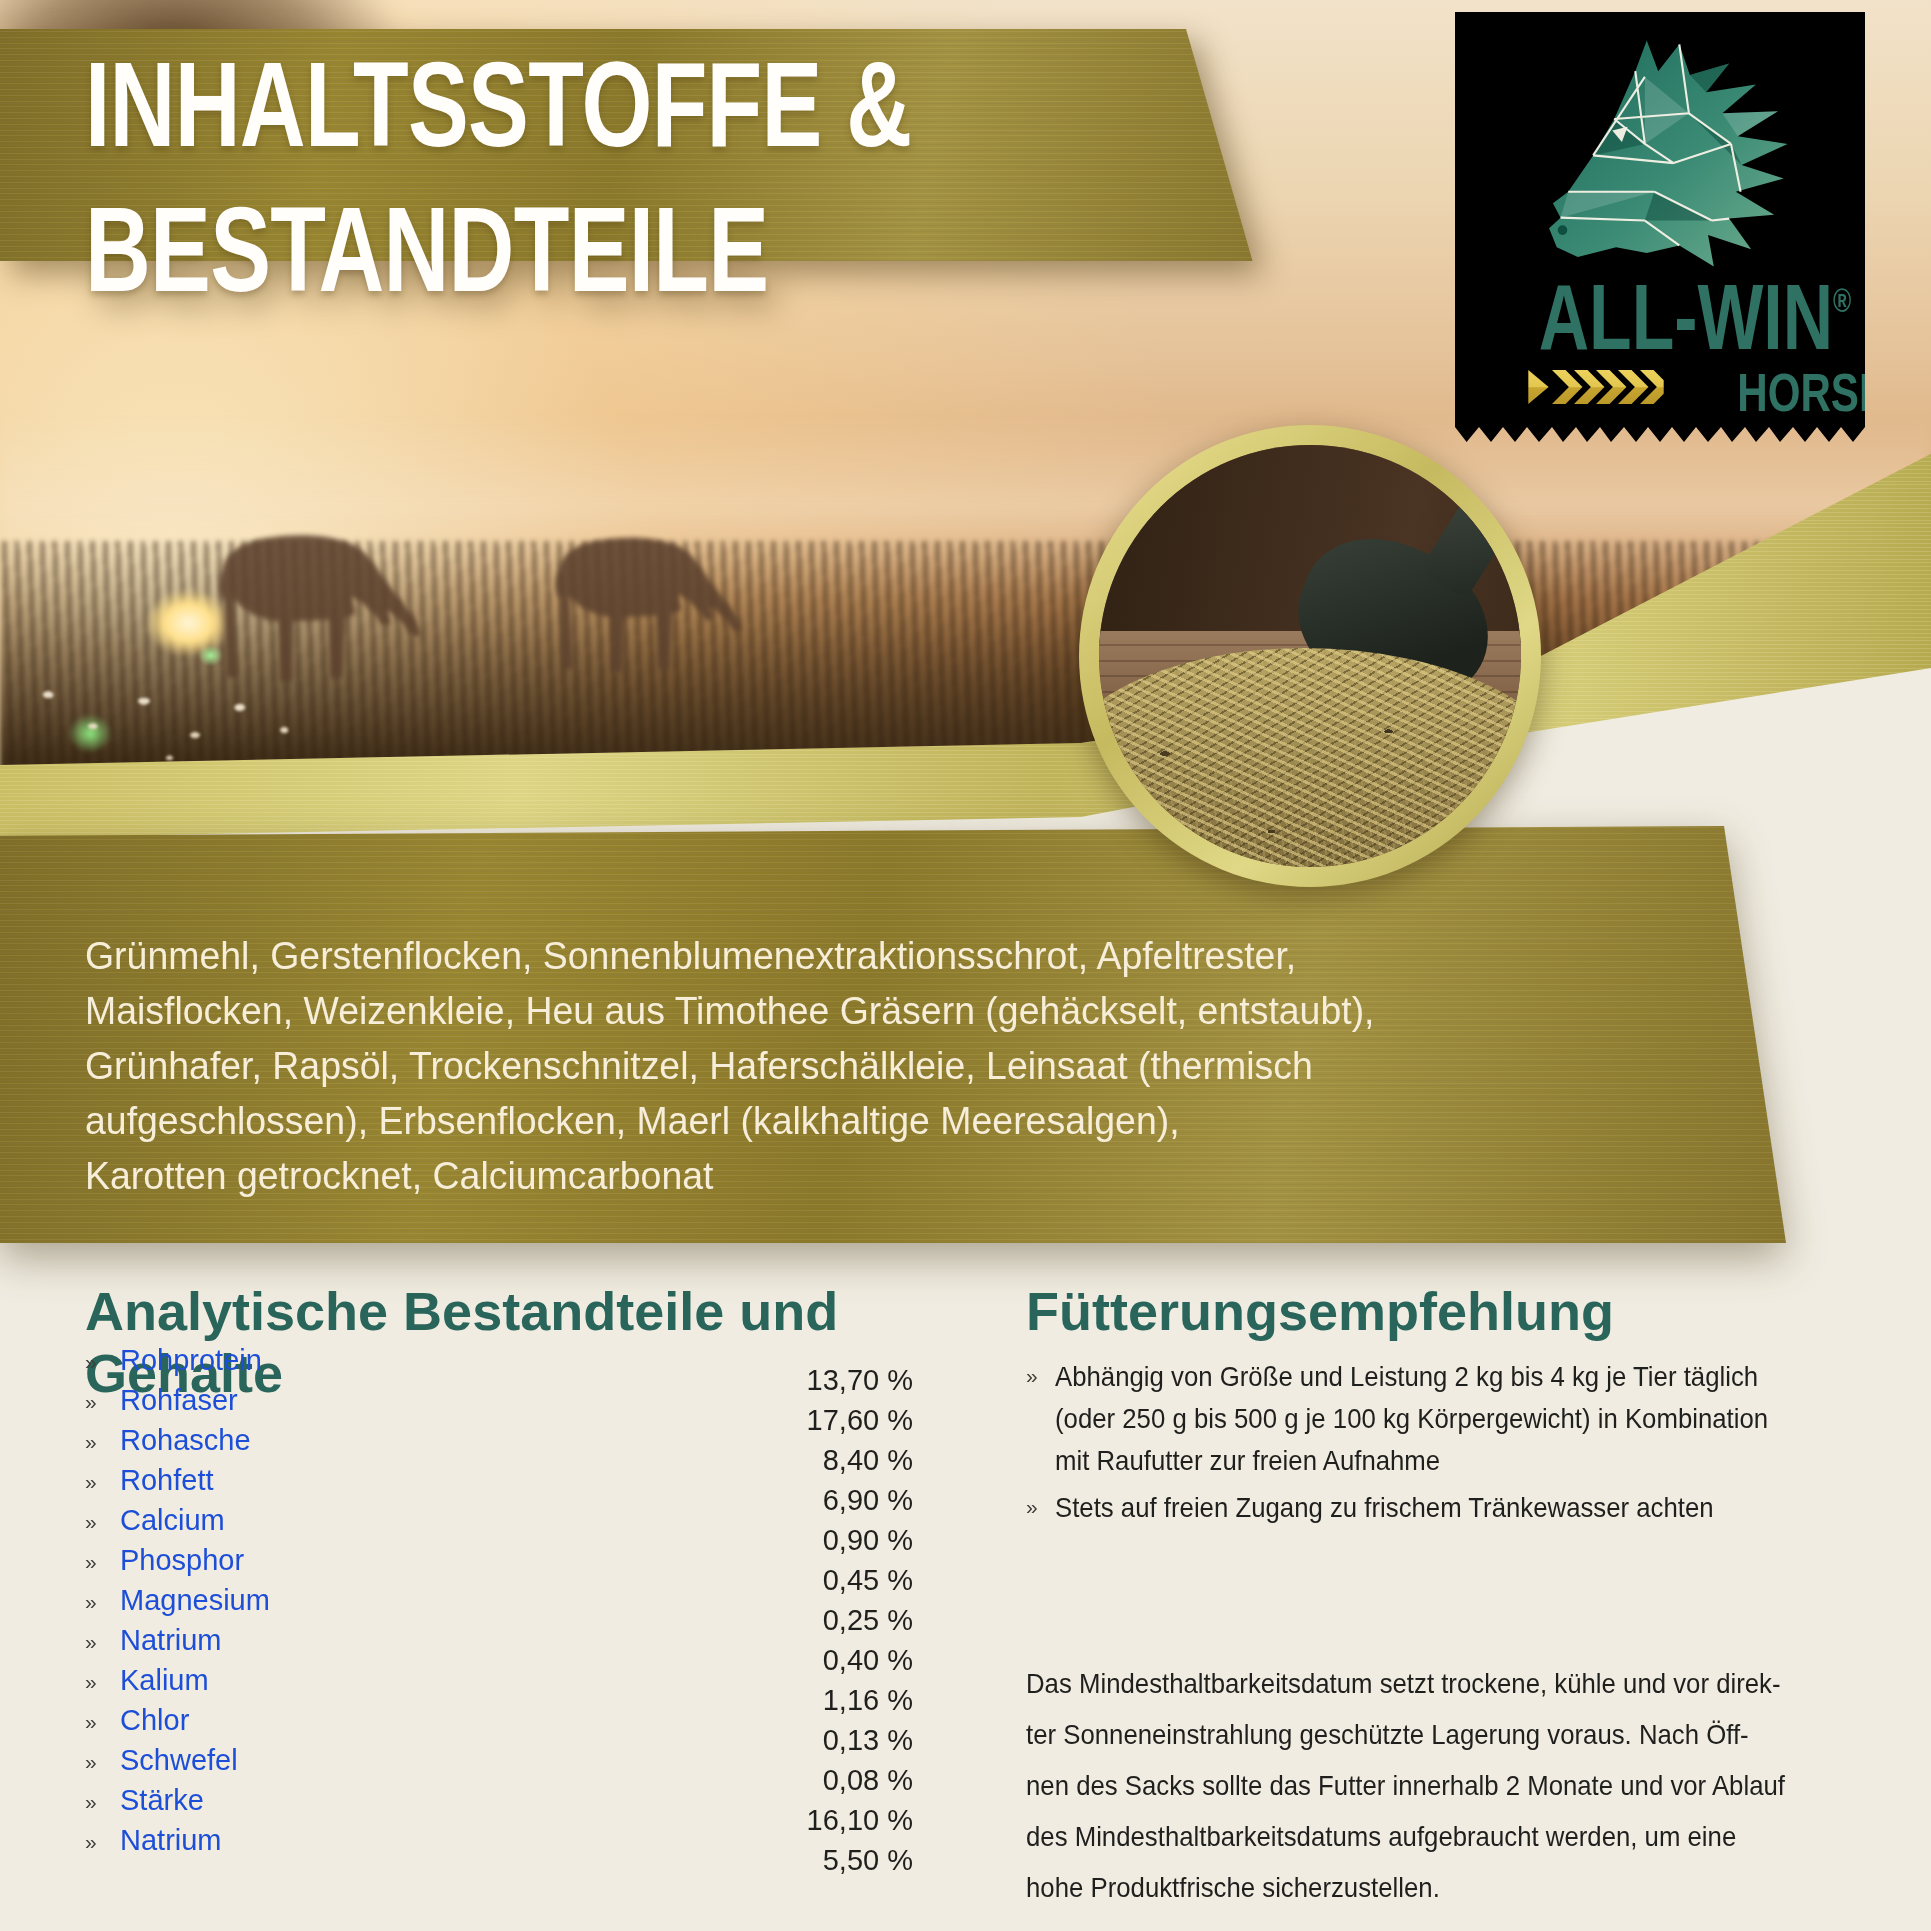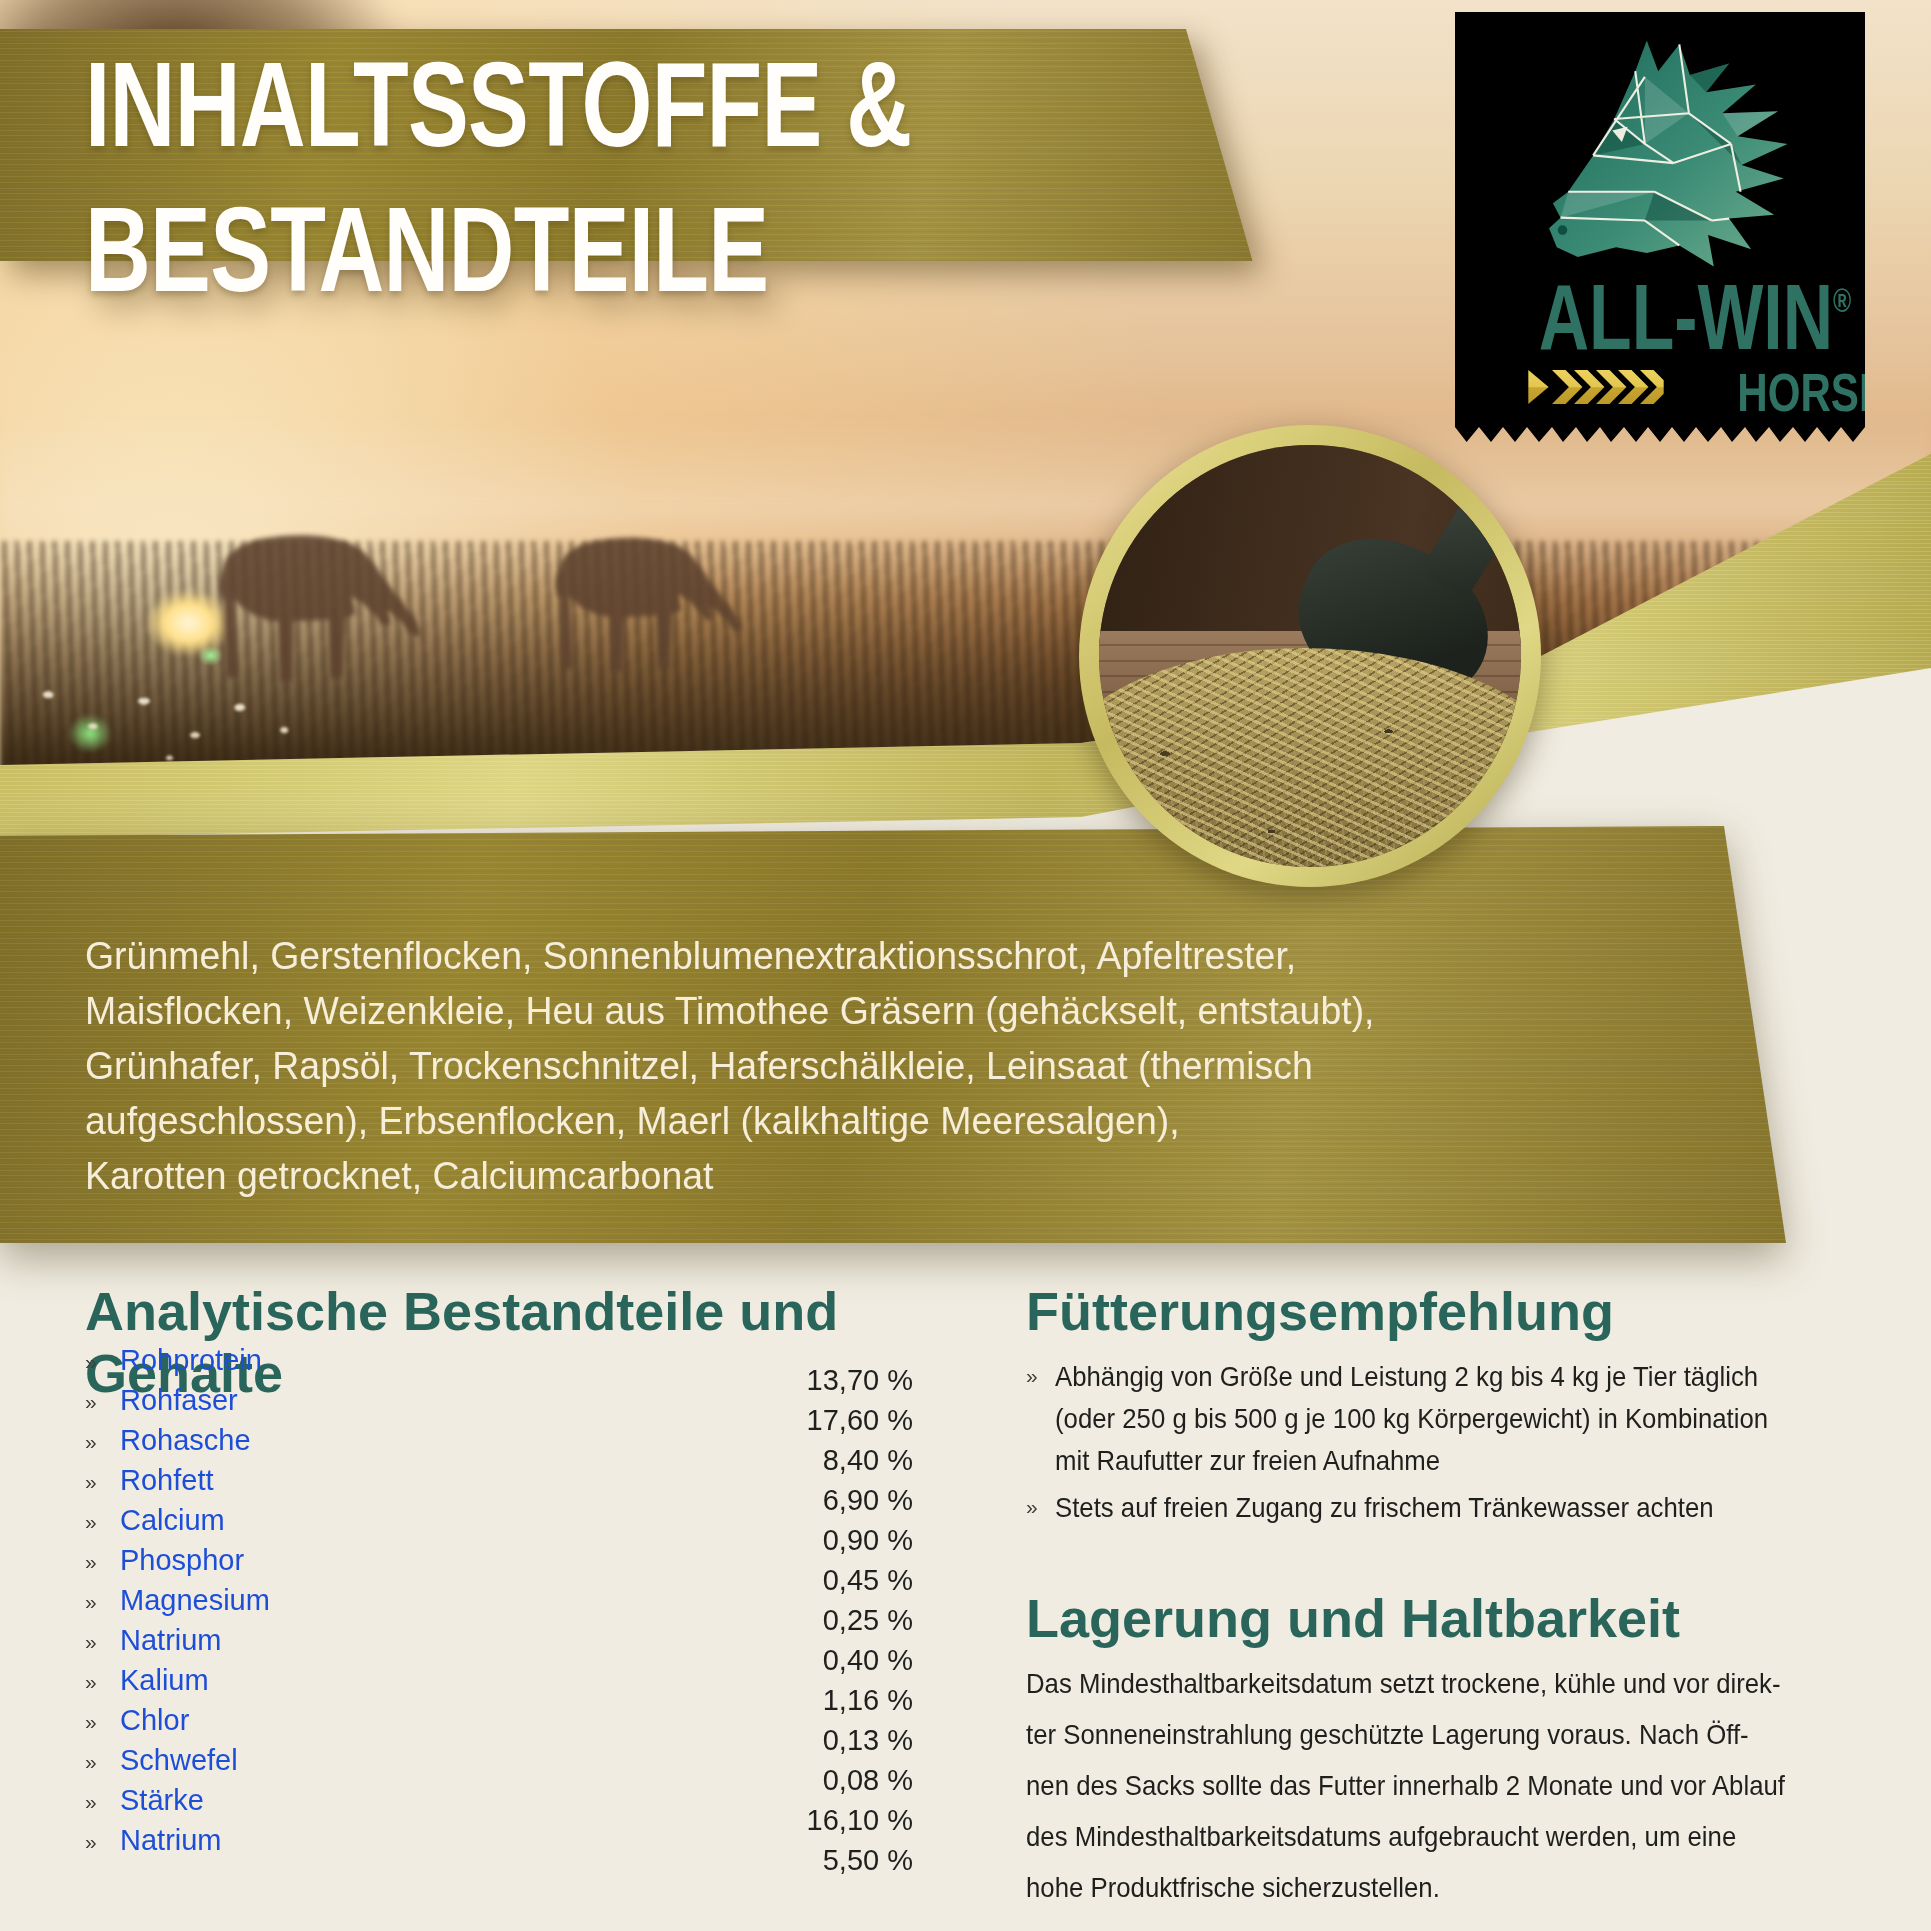--- a/index.html
+++ b/index.html
@@ -300,21 +300,20 @@
     <div class="bullet b1">
       <span class="bmark">»</span>
       <span class="btext">Abhängig von Größe und Leistung 2 kg bis 4 kg je Tier täglich
 (oder 250 g bis 500 g je 100 kg Körpergewicht) in Kombination
 mit Raufutter zur freien Aufnahme</span>
     </div>
     <div class="bullet b2">
       <span class="bmark">»</span>
       <span class="btext">Stets auf freien Zugang zu frischem Tränkewasser achten</span>
     </div>
-    <h2 class="sec storage-h">Lagerung und Haltbarkeit</h2>
     <p class="storage-text">Das Mindesthaltbarkeitsdatum setzt trockene, kühle und vor direk-
 ter Sonneneinstrahlung geschützte Lagerung voraus. Nach Öff-
 nen des Sacks sollte das Futter innerhalb 2 Monate und vor Ablauf
 des Mindesthaltbarkeitsdatums aufgebraucht werden, um eine
 hohe Produktfrische sicherzustellen.</p>
   </section>
 
 </div>
 
 

